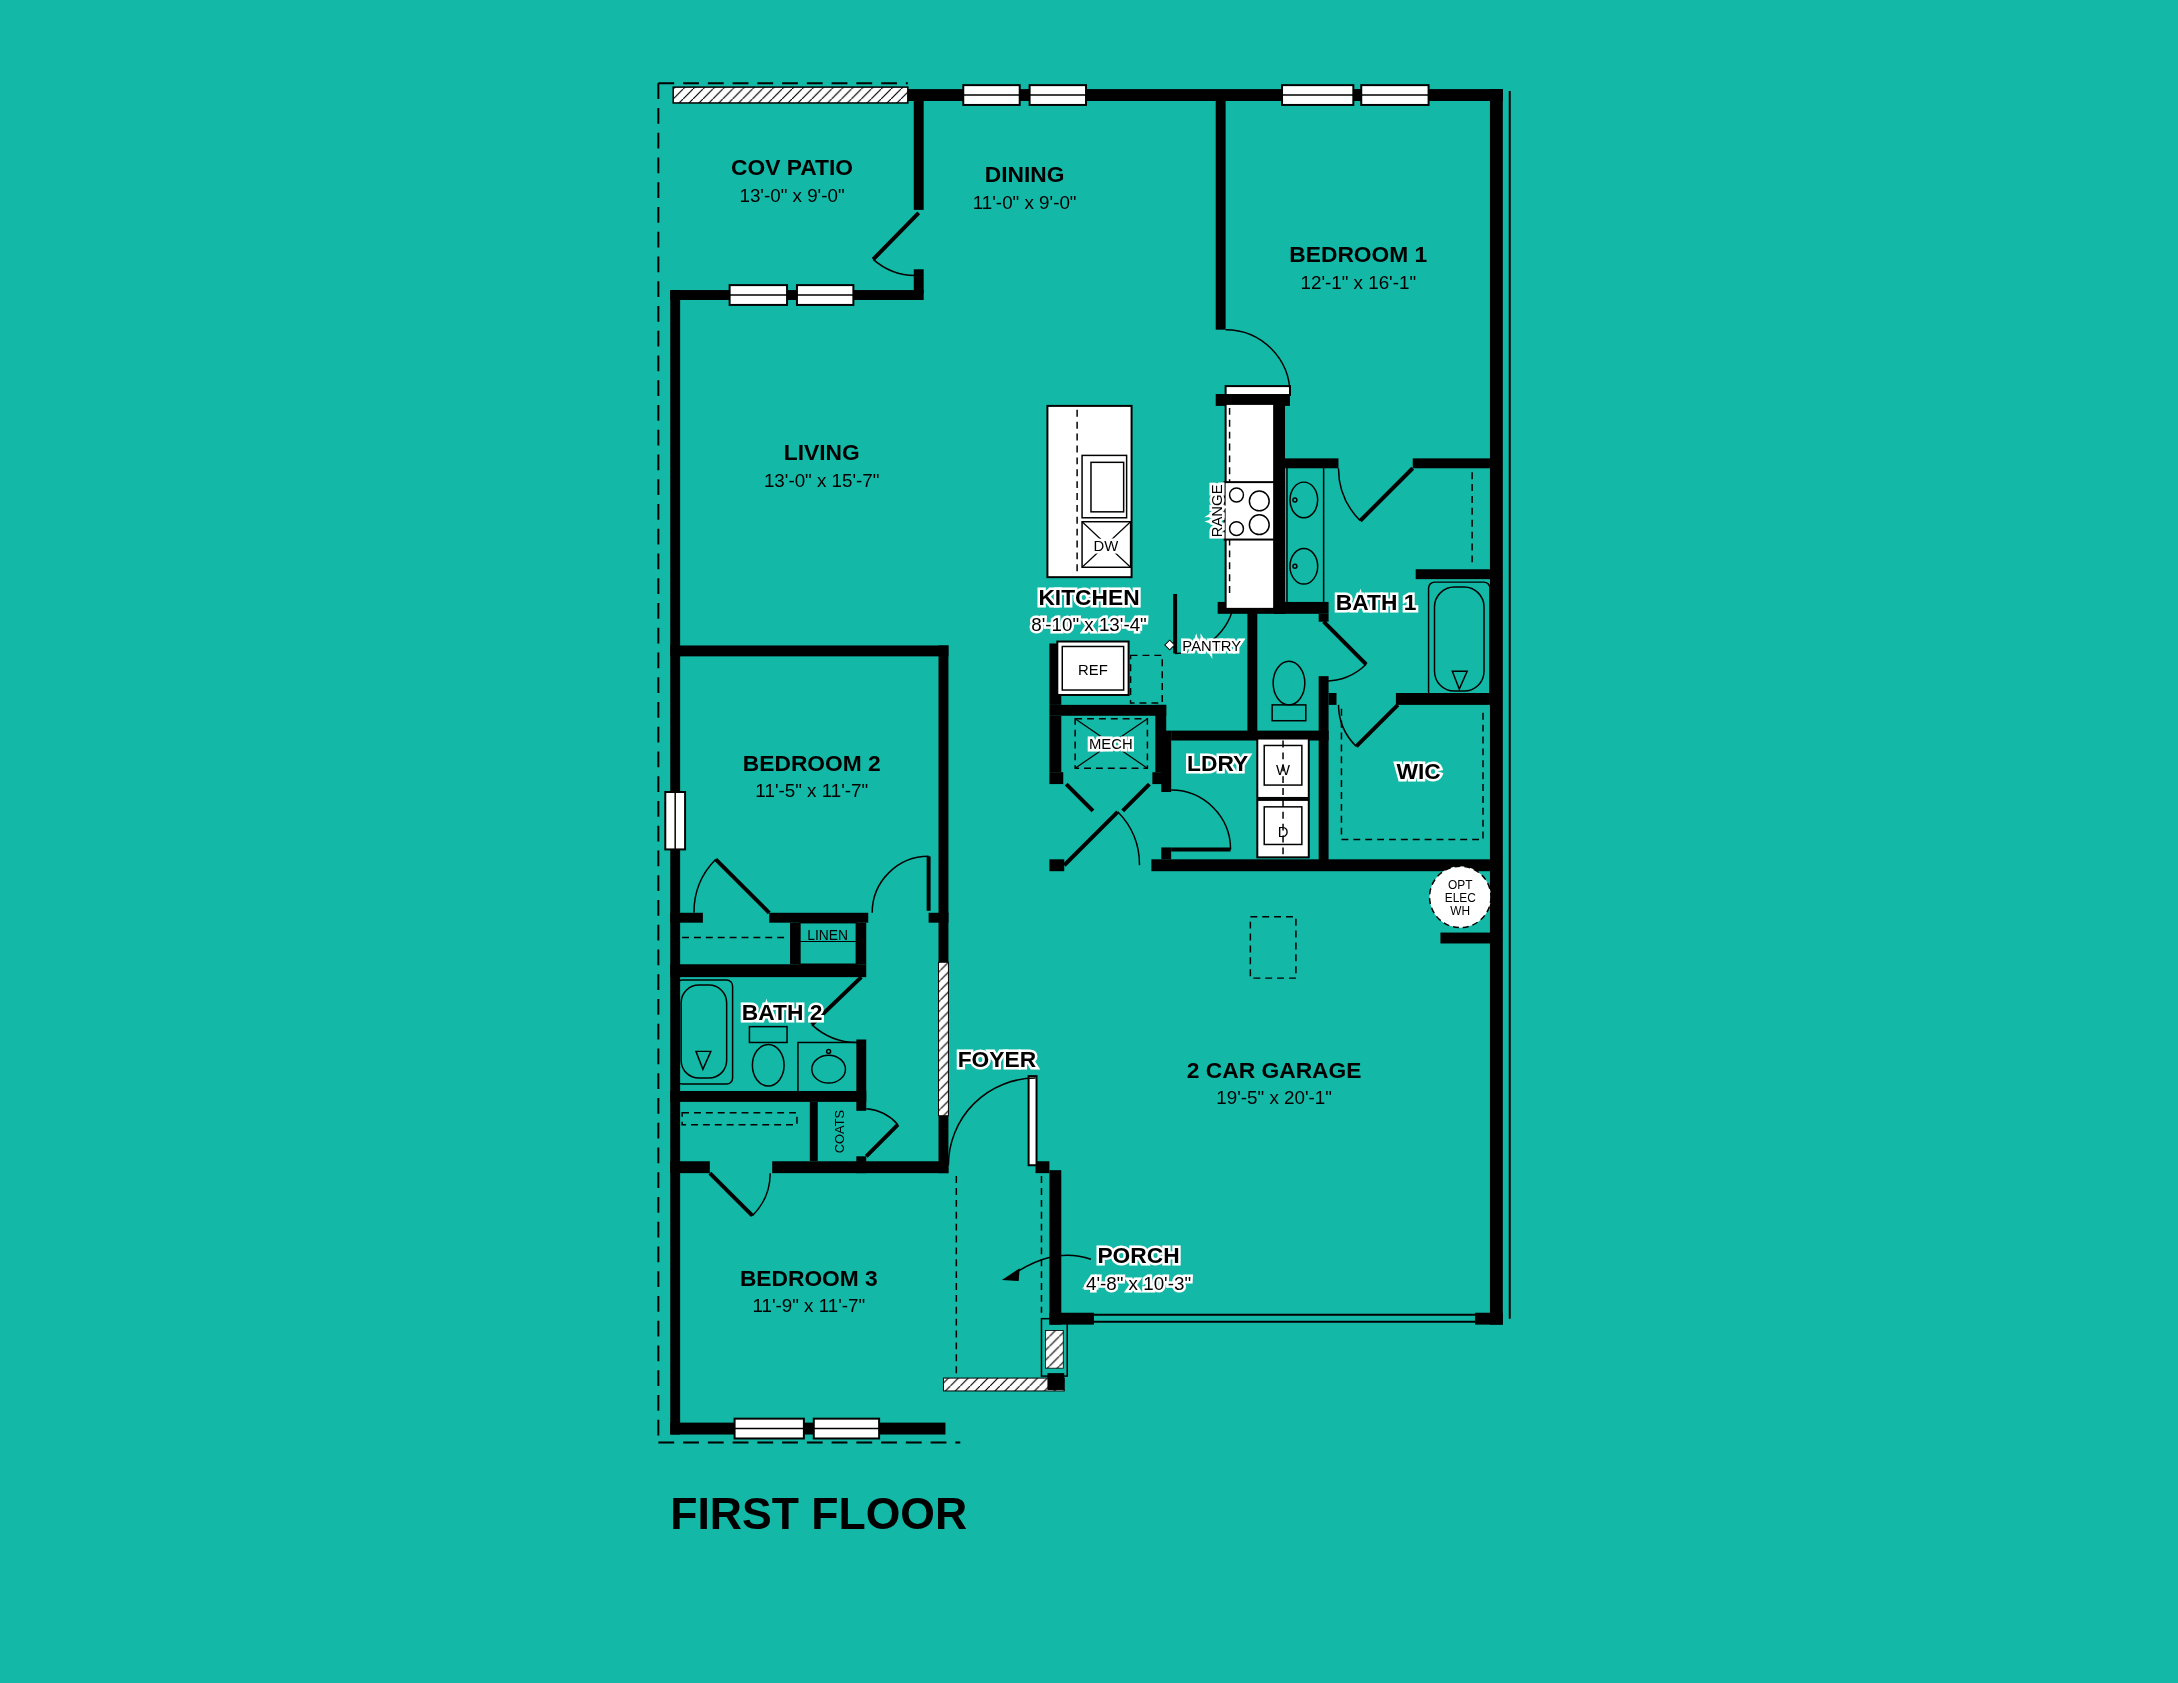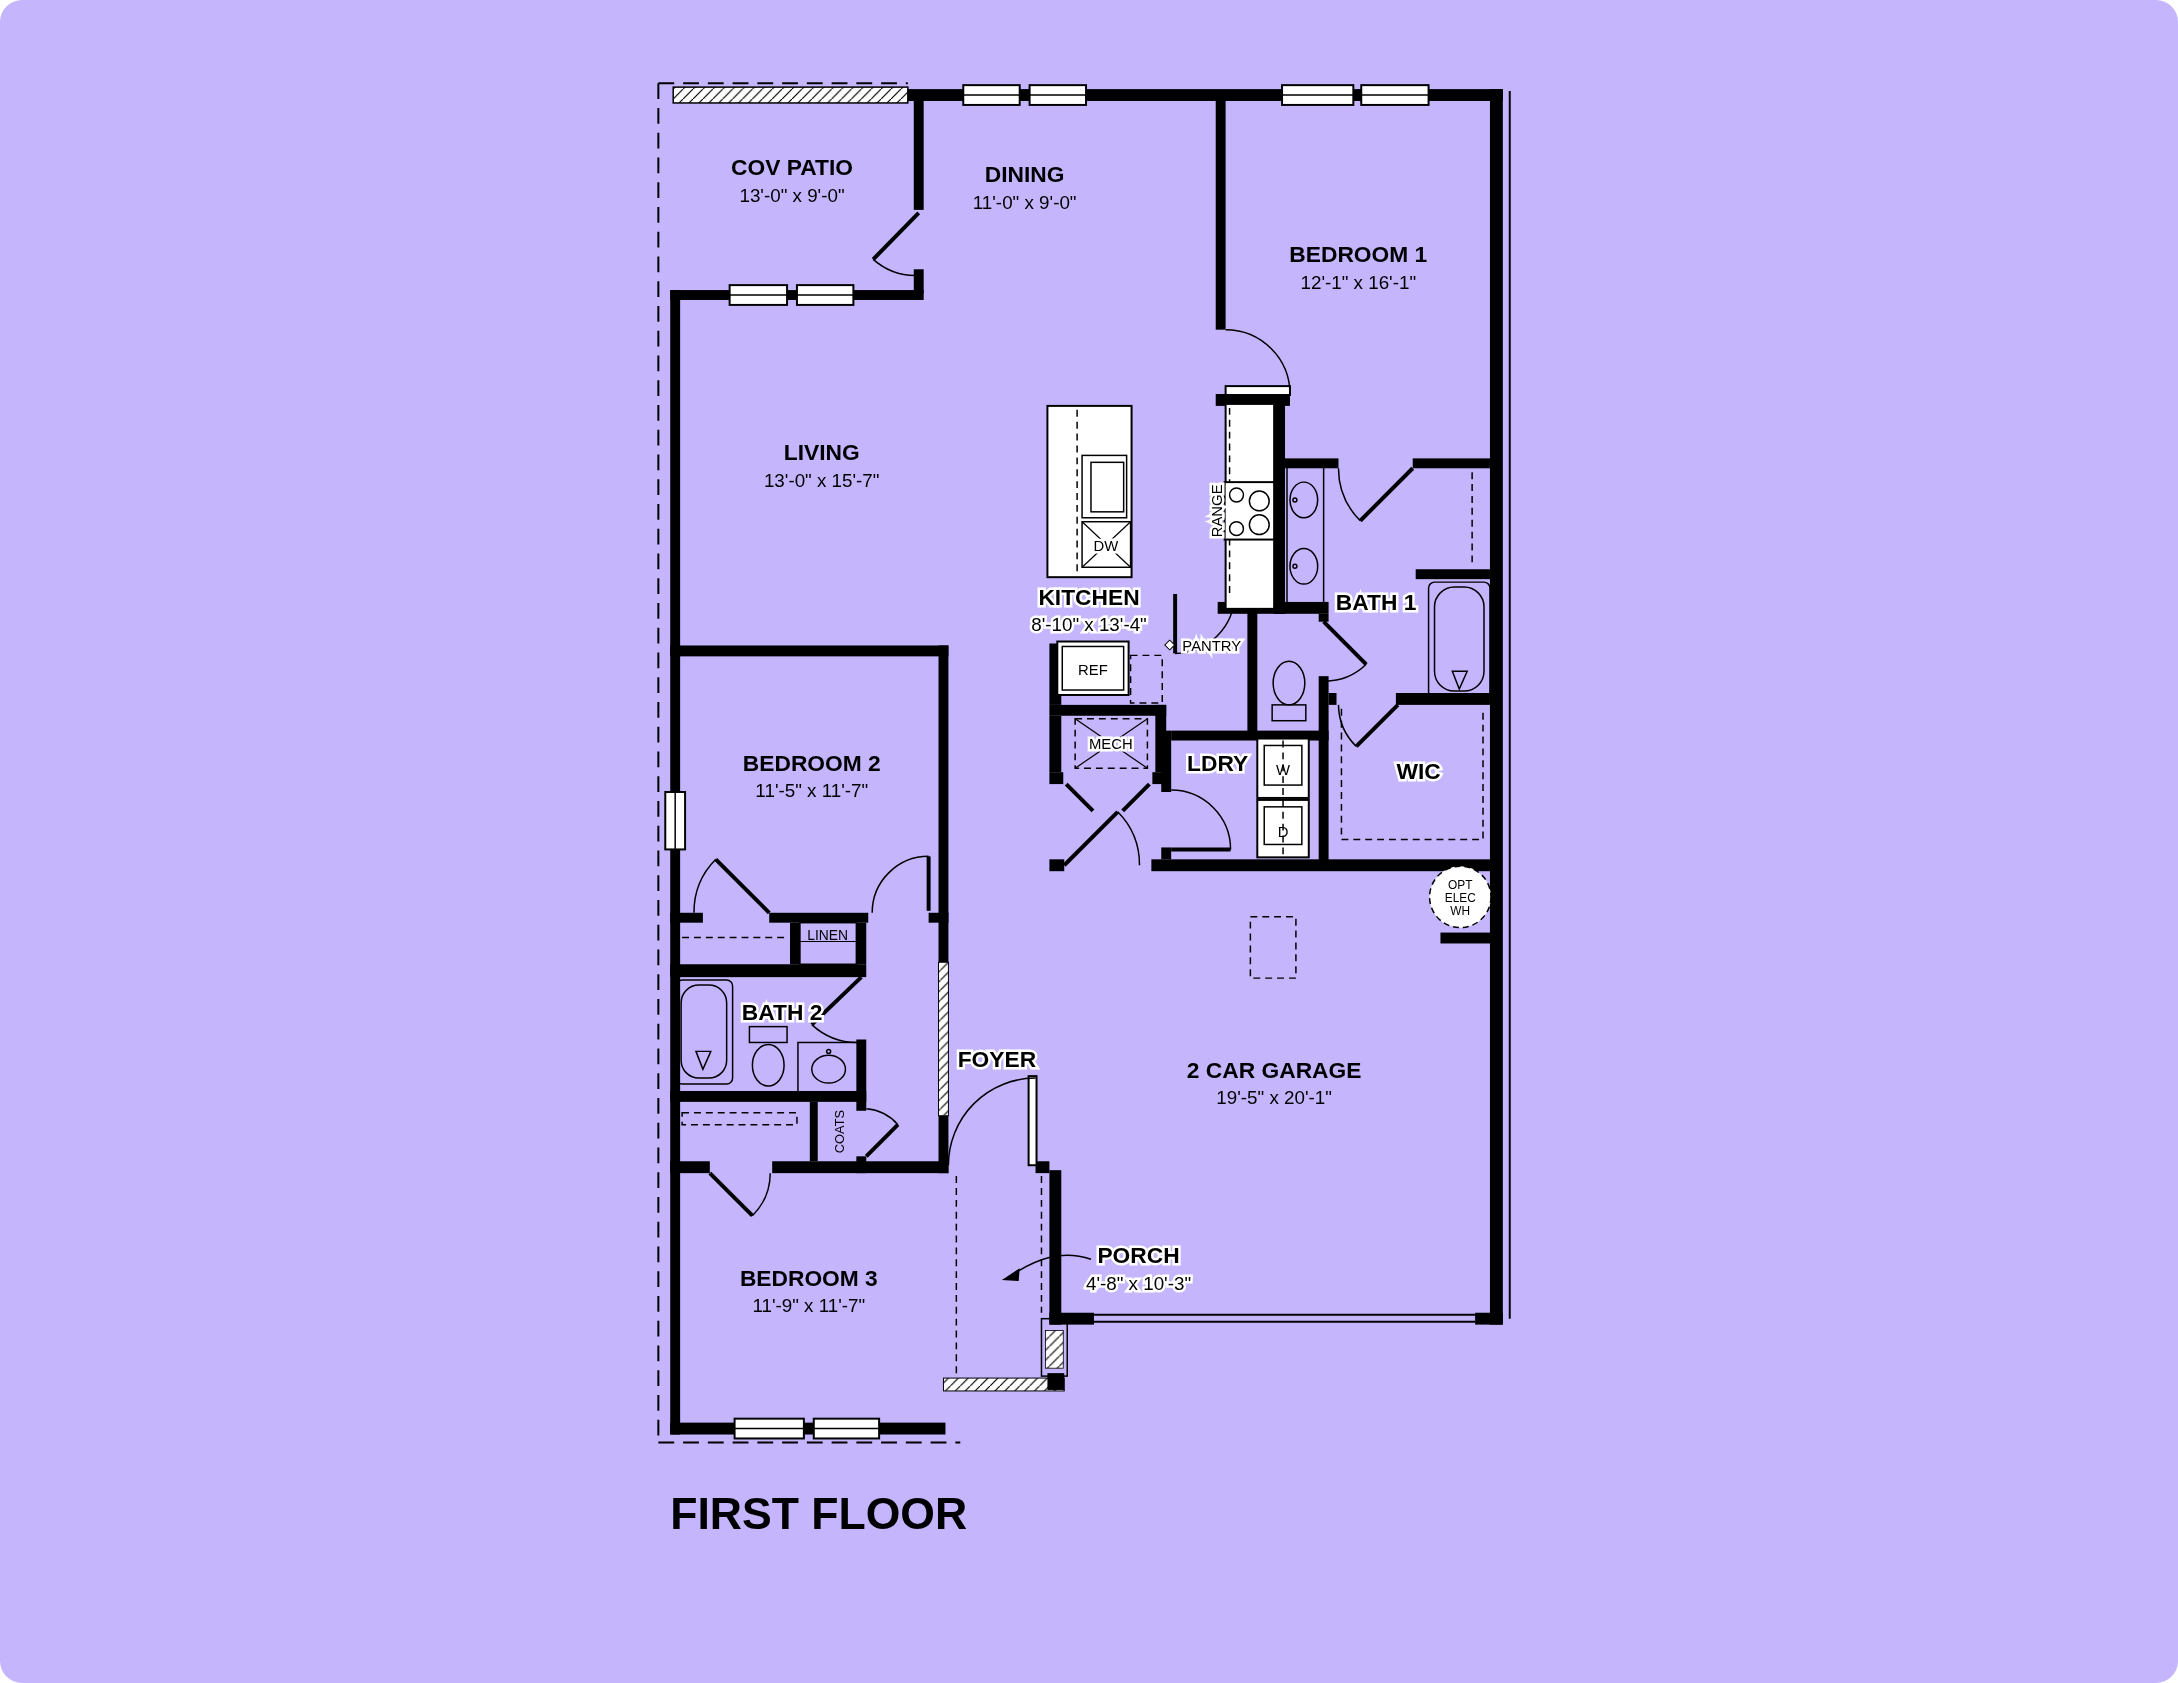--- a/index.html
+++ b/index.html
@@ -1,17 +1,17 @@
 <!DOCTYPE html>
 <html><head>
 <meta charset="utf-8">
 <style>
   html,body { margin:0; padding:0; background:#ffffff; }
-  .page { position:relative; width:2178px; height:1683px; background:#c4b5fd;
-          font-family:"Liberation Sans", sans-serif; overflow:hidden;border-radius:22px; }
+  .page { position:relative; width:2178px; height:1683px; background:#14b8a6;
+          font-family:"Liberation Sans", sans-serif; overflow:hidden; }
   svg { position:absolute; left:0; top:0; }
   .w    { fill:#000000; }
   .thin { fill:#ffffff; stroke:#000000; stroke-width:2; }
   .thin1{ fill:none; stroke:#000000; stroke-width:1.5; }
   .arc  { fill:none; stroke:#000000; stroke-width:1.5; }
   .leaf { stroke:#000000; stroke-width:4; }
   .dash { fill:none; stroke:#000000; stroke-width:1.5; stroke-dasharray:7 5; }
   .dashbig { fill:none; stroke:#000000; stroke-width:2; stroke-dasharray:16 9; }
   .rname { font:bold 23px "Liberation Sans",sans-serif; fill:#000; text-anchor:middle; }
   .rdim  { font:19px "Liberation Sans",sans-serif; fill:#000; text-anchor:middle; }

